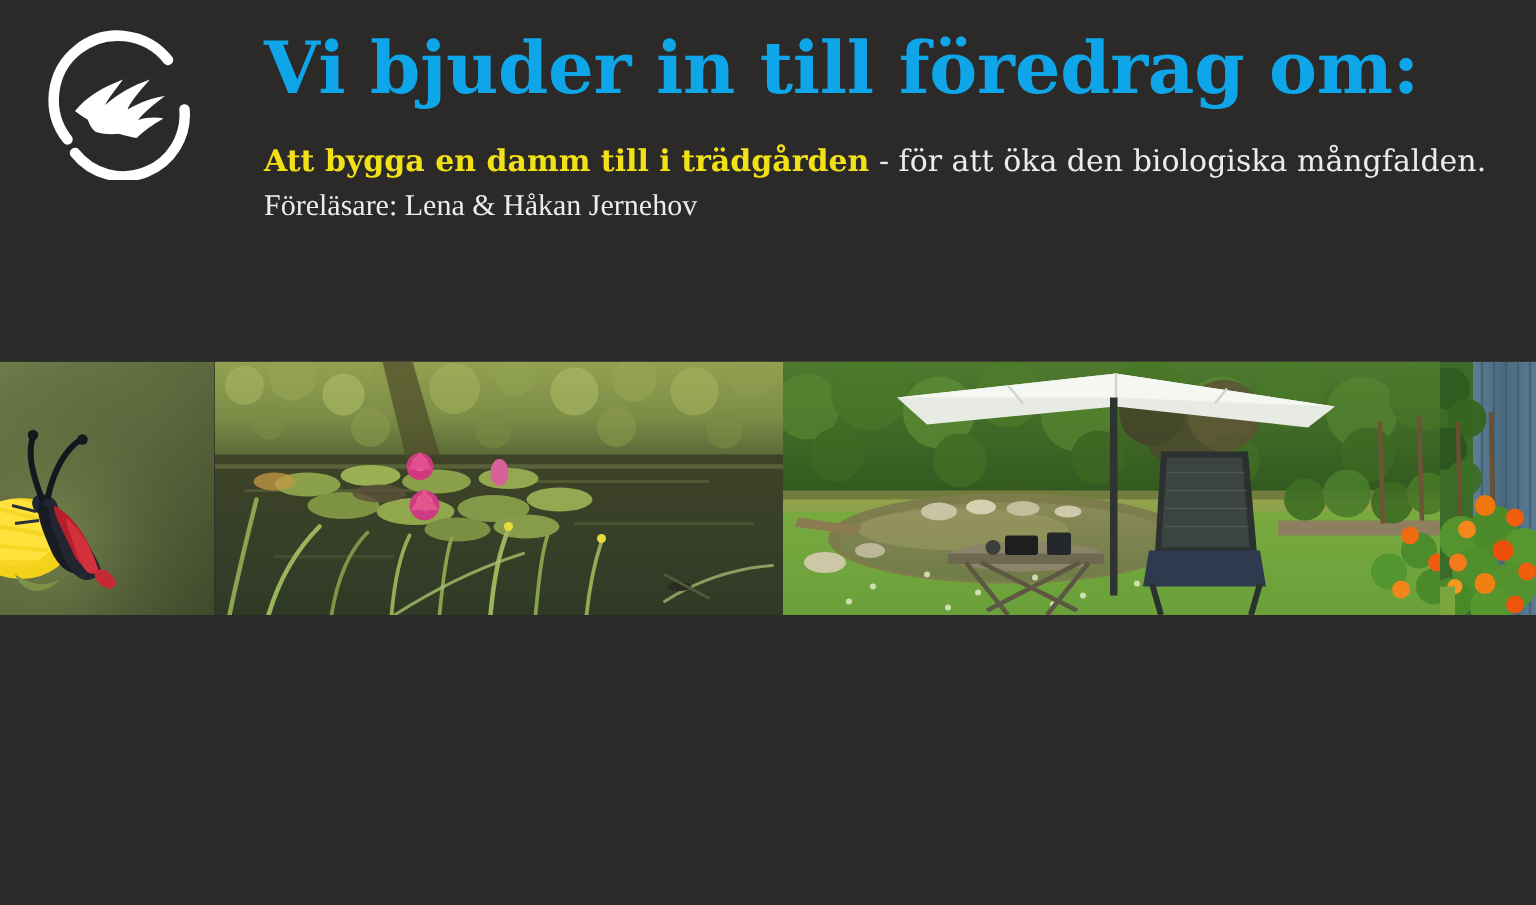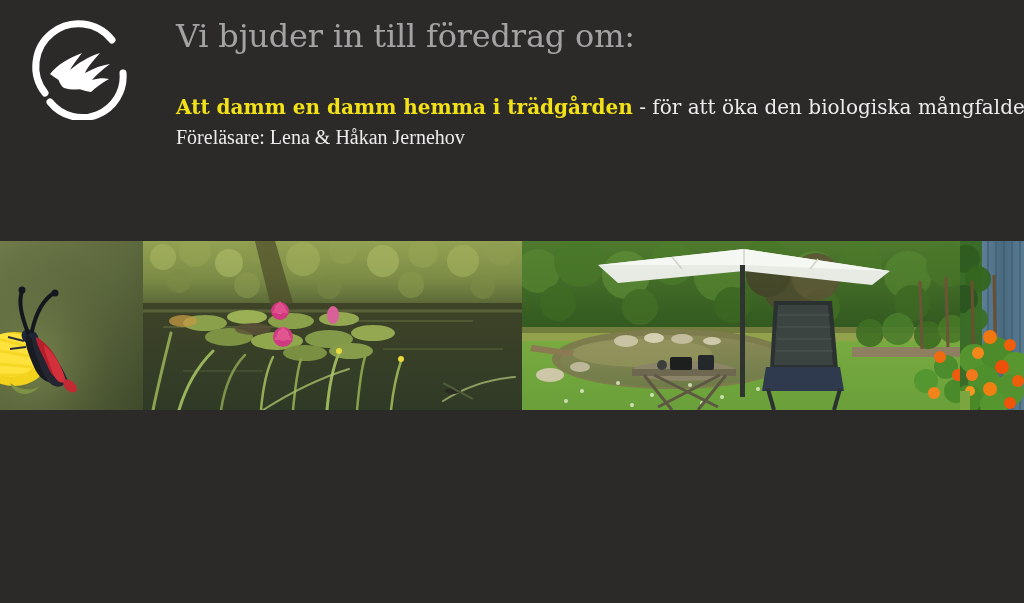--- a/index.html
+++ b/index.html
@@ -14,22 +14,22 @@
 
   
   .header{position:absolute;left:0;top:0;width:1024px;height:241px;}
 
   .logo{position:absolute;left:28px;top:18px;width:102px;height:102px;}
   .logo svg{display:block;width:102px;height:102px;}
 
   .headline{
     position:absolute;left:176px;top:16px;
     font-family:"DejaVu Serif", serif;
-    font-size:32px;font-weight:400;letter-spacing:-0.2px;
-    color:#a3a3a3;white-space:nowrap;line-height:1.25;
+    font-size:48px;font-weight:700;letter-spacing:-0.2px;
+    color:#0ea5e9;white-space:nowrap;line-height:1.25;
   }
 
   .talk{position:absolute;left:176px;}
   .talk-1{top:93px;}
   .talk-2{top:165px;}
 
   .talk-title{
     font-family:"DejaVu Serif", serif;
     font-size:20px;font-weight:700;color:#f3e117;
     line-height:1.4;white-space:nowrap;
@@ -70,21 +70,21 @@
                  C 64 44 59 50 57 55 C 66 50 74 47 82 46 C 74 52 68 57 64 62
                  C 71 60 76 60 81 61 C 74 65 68 69 63 74 C 56 73 48 70 41 67
                  C 34 64 27 60 22 56 Z" fill="#ffffff"></path>
         <path d="M 30 60 C 38 64 47 68 57 70 C 50 72 43 72 36 70 C 33 68 31 64 30 60 Z" fill="#ffffff"></path>
       </svg>
     </div>
 
     <div class="headline">Vi bjuder in till föredrag om:</div>
 
     <div class="talk talk-1">
-      <div class="talk-title"><span>Att damm en damm hemma i trädgården</span><span class="sub"> - för att öka den biologiska mångfalden.</span></div>
+      <div class="talk-title"><span>Att bygga en damm till i trädgården</span><span class="sub"> - för att öka den biologiska mångfalden.</span></div>
       <div class="talk-lect">Föreläsare: Lena &amp; Håkan Jernehov</div>
     </div>
 
   </div>
 
   <div class="strip">
 
     <div class="photo p1">
       <svg viewBox="0 0 143 169" preserveAspectRatio="xMidYMid slice" xmlns="http://www.w3.org/2000/svg">
         <defs>

